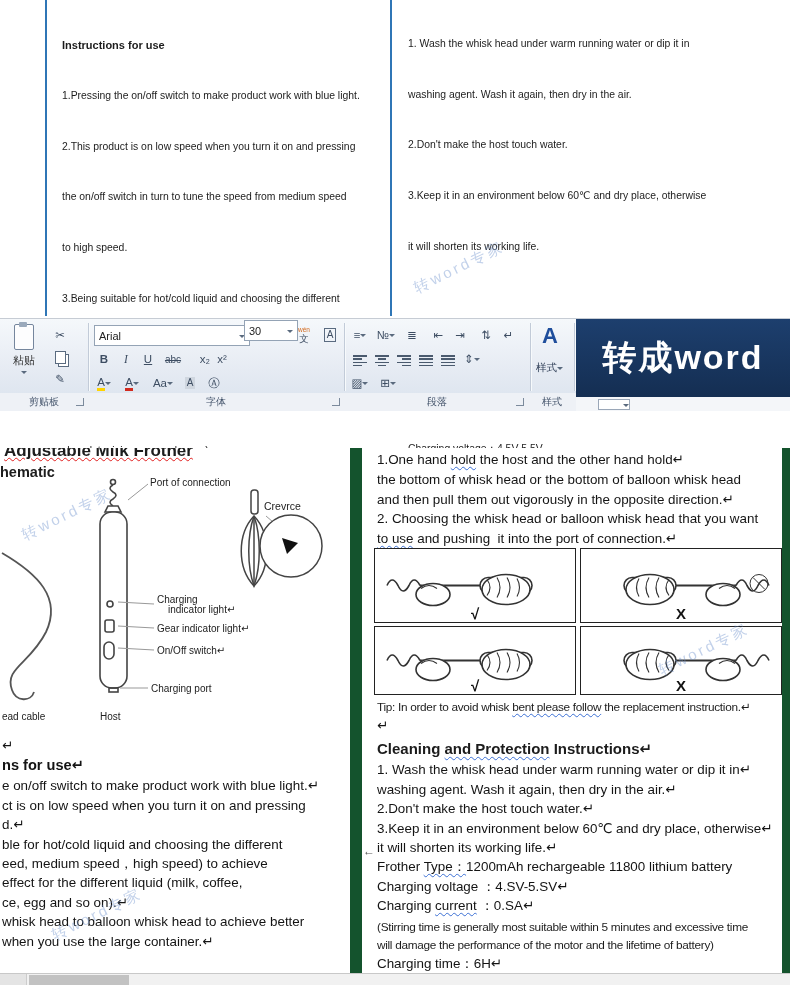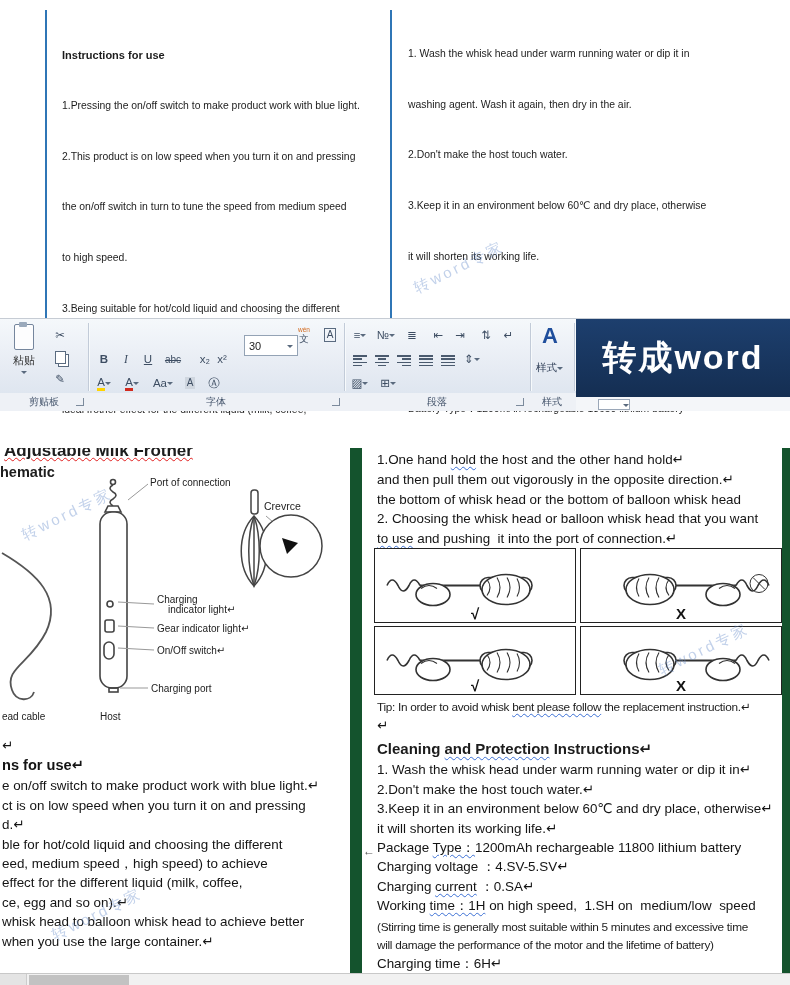--- a/index.html
+++ b/index.html
@@ -100,21 +100,21 @@
       <ellipse cx="131" cy="36" rx="24" ry="15" fill="#fff" stroke="#333" stroke-width="1.6"></ellipse>
       <path d="M112 26 q6 8 0 16 M122 24 q6 10 0 20 M132 24 q6 10 0 20 M142 25 q5 9 0 18" fill="none" stroke="#333" stroke-width="1.1"></path>
       <ellipse cx="58" cy="41" rx="17" ry="11" fill="#fff" stroke="#333" stroke-width="1.6"></ellipse>
       <path d="M46 35 q8 -6 16 0" fill="none" stroke="#333" stroke-width="1.1"></path>
     </symbol>
   </defs>
 </svg>
 
 <div>
 
-  <section class="abs" style="left:0;top:10px;width:642px;height:318px;background:#fff;">
+  <section class="abs" style="left:0;top:0;width:642px;height:318px;background:#fff;">
     <div class="pgborder" style="left:45px;"></div>
     <div class="pgborder" style="left:390px;"></div>
 
     <div class="tp" style="left:62px;top:2px;width:300px;">
       <div class="h10">Instructions for use</div>
       <div class="t10">1.Pressing the on/off switch to make product work with blue light.</div>
       <div class="t10">2.This product is on low speed when you turn it on and pressing</div>
       <div class="t10">the on/off switch in turn to tune the speed from medium speed</div>
       <div class="t10">to high speed.</div>
       <div class="t10">3.Being suitable for hot/cold liquid and choosing the different</div>
@@ -175,21 +175,25 @@
     <div class="rbtn" style="left:50px;top:6px;">
       <span>✂</span>
     </div>
     <div class="rbtn" style="left:50px;top:28px;">
       <span class="copy-ic"></span>
     </div>
     <div class="rbtn" style="left:50px;top:50px;">
       <span>✎</span>
     </div>
 
-    <div class="combo" style="left:244px;top:16px;width:44px;">
+    <div class="combo" style="left:94px;top:6px;width:146px;">
+      <span>Arial</span>
+      <span class="caret"></span>
+    </div>
+    <div class="combo" style="left:244px;top:1px;width:44px;">
       <span>30</span>
       <span class="caret"></span>
     </div>
     <div class="rbtn phon" style="left:292px;top:6px;width:24px;">
       <span class="p1">wén</span>
       <span class="p2">文</span>
     </div>
     <div class="rbtn" style="left:320px;top:6px;">
       <span class="ic-box">A</span>
     </div>
@@ -385,22 +389,22 @@
         <div class="dline">effect for the different liquid (milk, coffee,</div>
         <div class="dline">ce, egg and so on).↵</div>
         <div class="dline">whisk head to balloon whisk head to achieve better</div>
         <div class="dline">when you use the large container.↵</div>
       </div>
     </div>
 
     <div class="page pageR">
       <div class="rblockA">
         <div class="rl"><span>1.One hand </span><span class="wv">hold</span><span> the host and the other hand hold↵</span></div>
+        <div class="rl">the bottom of whisk head or the bottom of balloon whisk head</div>
         <div class="rl">and then pull them out vigorously in the opposite direction.↵</div>
-        <div class="rl">the bottom of whisk head or the bottom of balloon whisk head</div>
         <div class="rl">2. Choosing the whisk head or balloon whisk head that you want</div>
         <div class="rl"><span class="wv">to use</span><span> and pushing  it into the port of connection.↵</span></div>
       </div>
 
       <div class="panels">
         <div class="panel" style="left:0;top:0;width:200px;height:73px;">
           <svg viewBox="0 0 200 64">
               <use href="#hand"></use>
             </svg>
           <span class="mark">√</span>
@@ -425,27 +429,27 @@
             </svg>
           <span class="mark">X</span>
         </div>
       </div>
 
       <div class="rblockB">
         <div class="cond"><span>Tip: In order to avoid whisk </span><span class="wv">bent please follow</span><span> the replacement instruction.↵</span></div>
         <div class="rl2">↵</div>
         <div class="rh" style="margin-top:2px;"><span>Cleaning </span><span class="wv">and Protection</span><span> Instructions↵</span></div>
         <div class="rl2">1. Wash the whisk head under warm running water or dip it in↵</div>
+        <div class="rl2">washing agent. Wash it again, then dry in the air.↵</div>
         <div class="rl2">2.Don't make the host touch water.↵</div>
         <div class="rl2">3.Keep it in an environment below 60℃ and dry place, otherwise↵</div>
         <div class="rl2">it will shorten its working life.↵</div>
-        <div class="rl2"><span>Package </span><span class="wv">Type：</span><span>1200mAh rechargeable 11800 lithium battery</span></div>
+        <div class="rl2"><span>Frother </span><span class="wv">Type：</span><span>1200mAh rechargeable 11800 lithium battery</span></div>
         <div class="rl2">Charging voltage ：4.SV-5.SV↵</div>
         <div class="rl2"><span>Charging </span><span class="wv">current</span><span> ：0.SA↵</span></div>
-        <div class="rl2"><span>Working </span><span class="wv">time：1H</span><span> on high speed,  1.SH on  medium/low  speed</span></div>
         <div class="cond" style="margin-top:2px;">(Stirring time is generally most suitable within 5 minutes and excessive time</div>
         <div class="cond">will damage the performance of the motor and the lifetime of battery)</div>
         <div class="rl2">Charging time：6H↵</div>
       </div>
 
       <span class="leftmark">←</span>
     </div>
   </section>
 
   <div class="hscroll">

